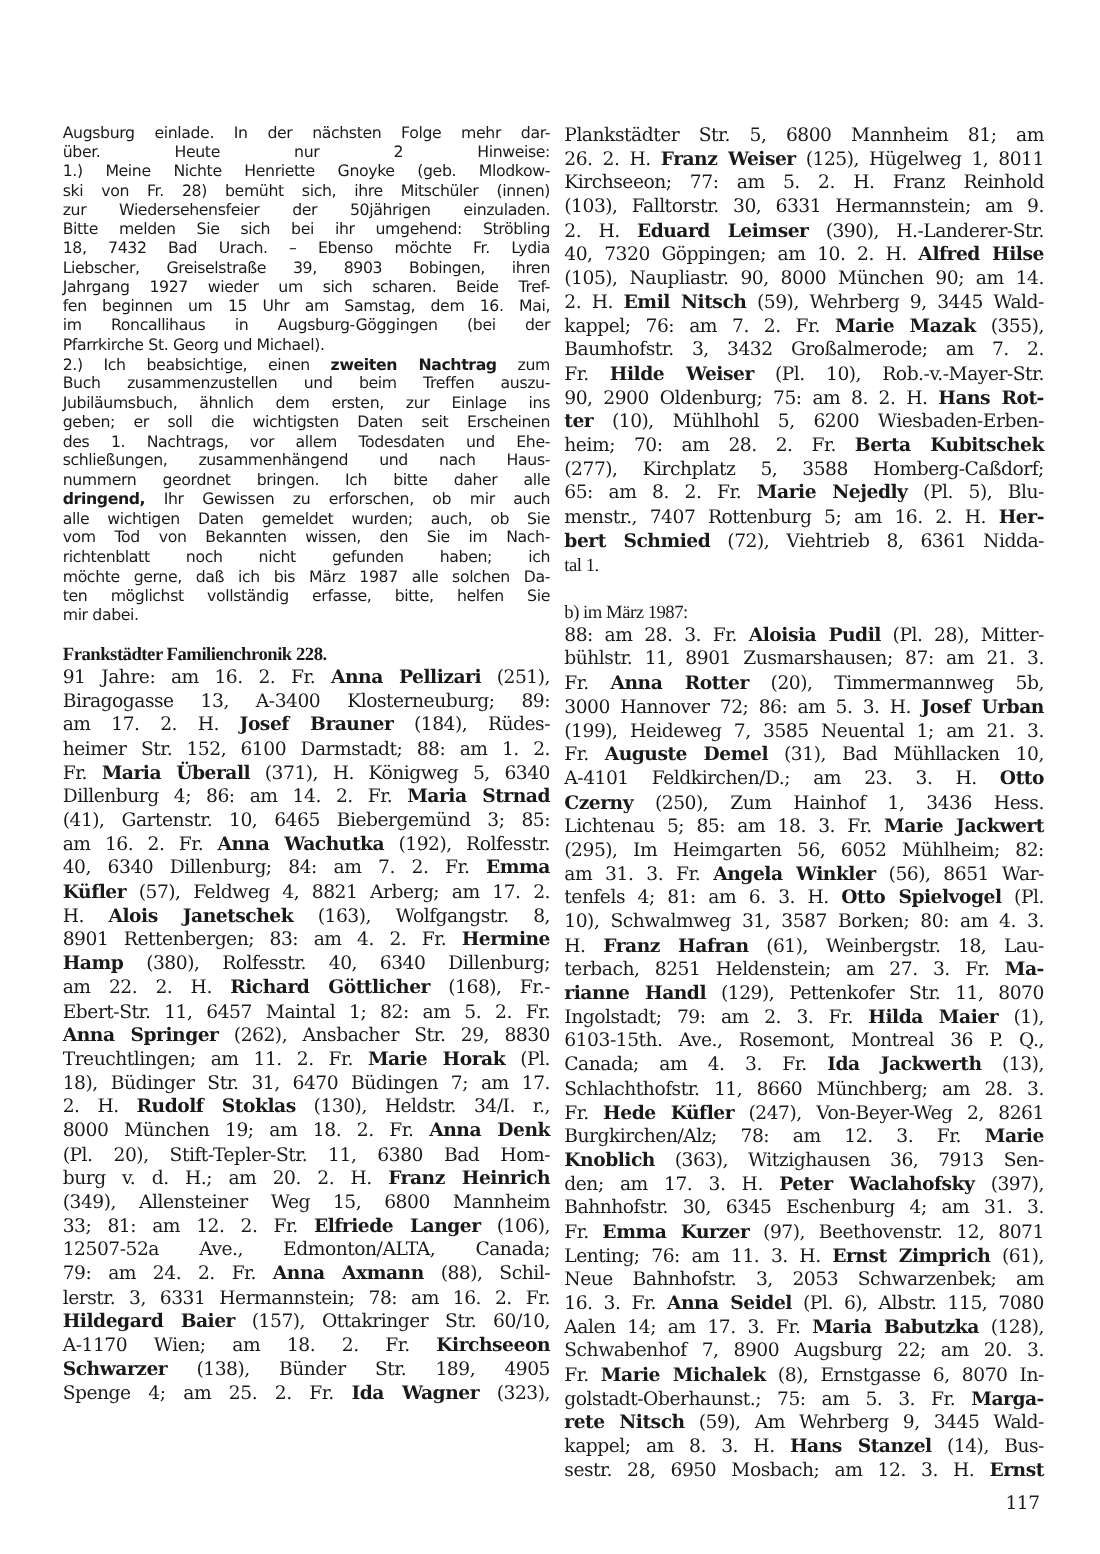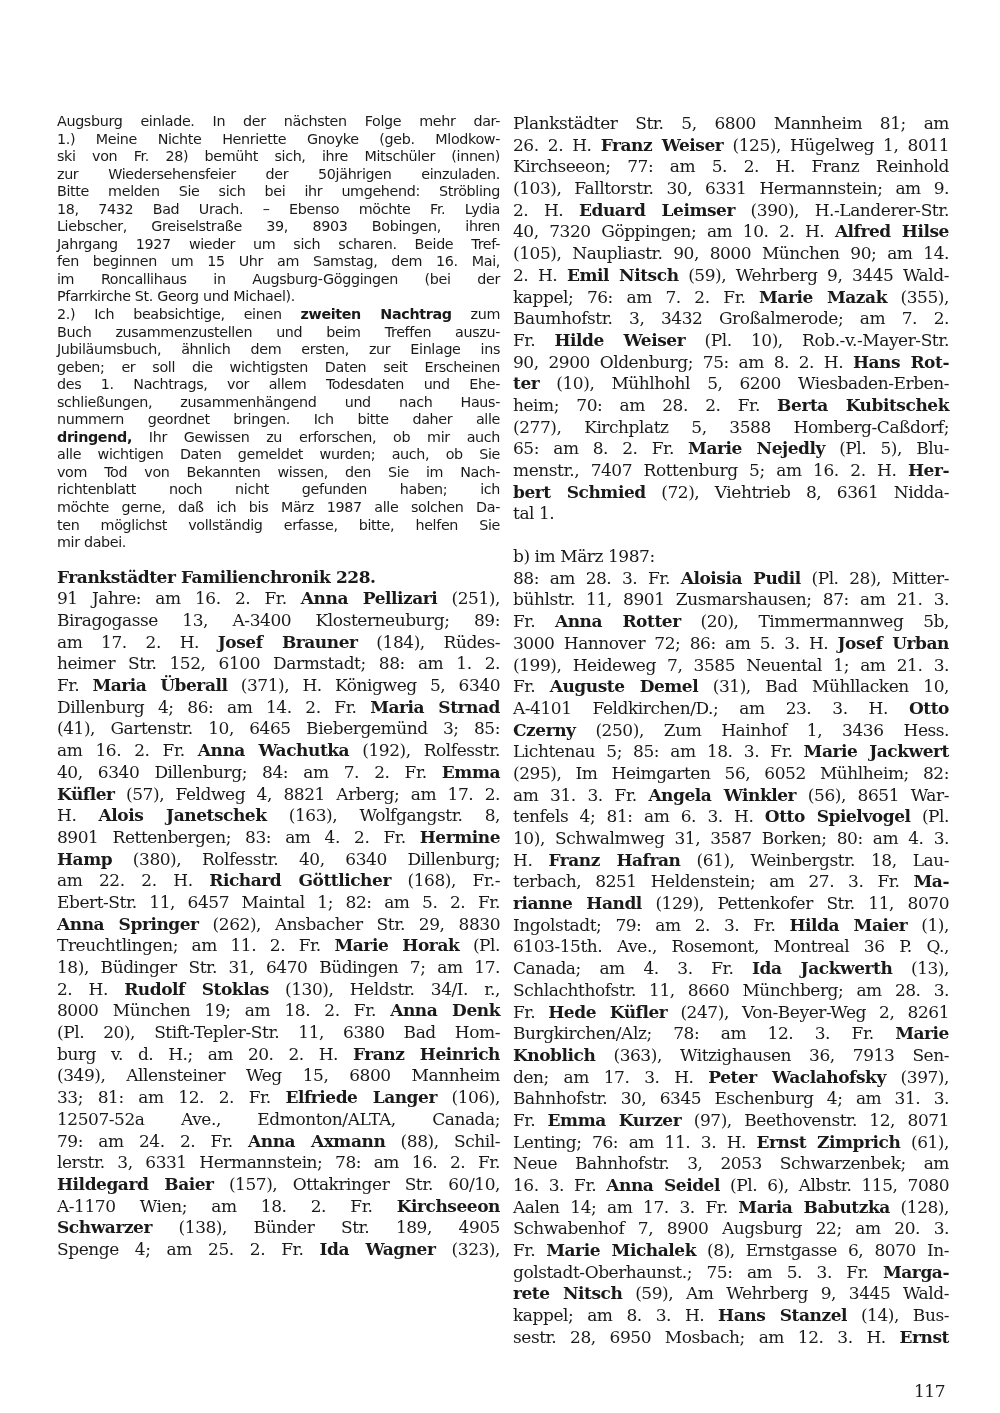--- a/index.html
+++ b/index.html
@@ -18,35 +18,36 @@
   }
   .col-left .line.small {
     font-family: "DejaVu Sans", sans-serif;
     font-size: 14.3px; line-height: 17.55px; height: 17.55px;
     letter-spacing: -0.35px;
   }
   .col-left .line.big, .col-right .line {
     font-size: 17px; line-height: 21.7px; height: 21.7px;
     letter-spacing: -0.45px;
   }
-  .line.last { text-align-last: left; }
+  .line.last { text-align-last: left; font-family: Liberation Serif, serif; }
   .line.gap { height: 15px; }
   .col-right .line.gap { height: 21px; }
   .b { font-weight: bold; }
   .page-number {
     position: absolute; left: 905px; top: 1357px; width: 40px; text-align: right;
-    font-family: "DejaVu Serif", serif; font-size: 17px; letter-spacing: -0.5px; margin-top: 24px;
+    font-family: "DejaVu Serif", serif; font-size: 17px; letter-spacing: -0.5px;
   }
 </style>
 </head>
 <body>
 
 <div class="col col-left">
   <div>
       <div class="line small"><span>Augsburg einlade. In der nächsten Folge mehr dar-</span></div>
+      <div class="line small"><span>über. Heute nur 2 Hinweise:</span></div>
       <div class="line small"><span>1.) Meine Nichte Henriette Gnoyke (geb. Mlodkow-</span></div>
       <div class="line small"><span>ski von Fr. 28) bemüht sich, ihre Mitschüler (innen)</span></div>
       <div class="line small"><span>zur Wiedersehensfeier der 50jährigen einzuladen.</span></div>
       <div class="line small"><span>Bitte melden Sie sich bei ihr umgehend: Ströbling</span></div>
       <div class="line small"><span>18, 7432 Bad Urach. – Ebenso möchte Fr. Lydia</span></div>
       <div class="line small"><span>Liebscher, Greiselstraße 39, 8903 Bobingen, ihren</span></div>
       <div class="line small"><span>Jahrgang 1927 wieder um sich scharen. Beide Tref-</span></div>
       <div class="line small"><span>fen beginnen um 15 Uhr am Samstag, dem 16. Mai,</span></div>
       <div class="line small"><span>im Roncallihaus in Augsburg-Göggingen (bei der</span></div>
       <div class="line small last"><span>Pfarrkirche St. Georg und Michael).</span></div>

